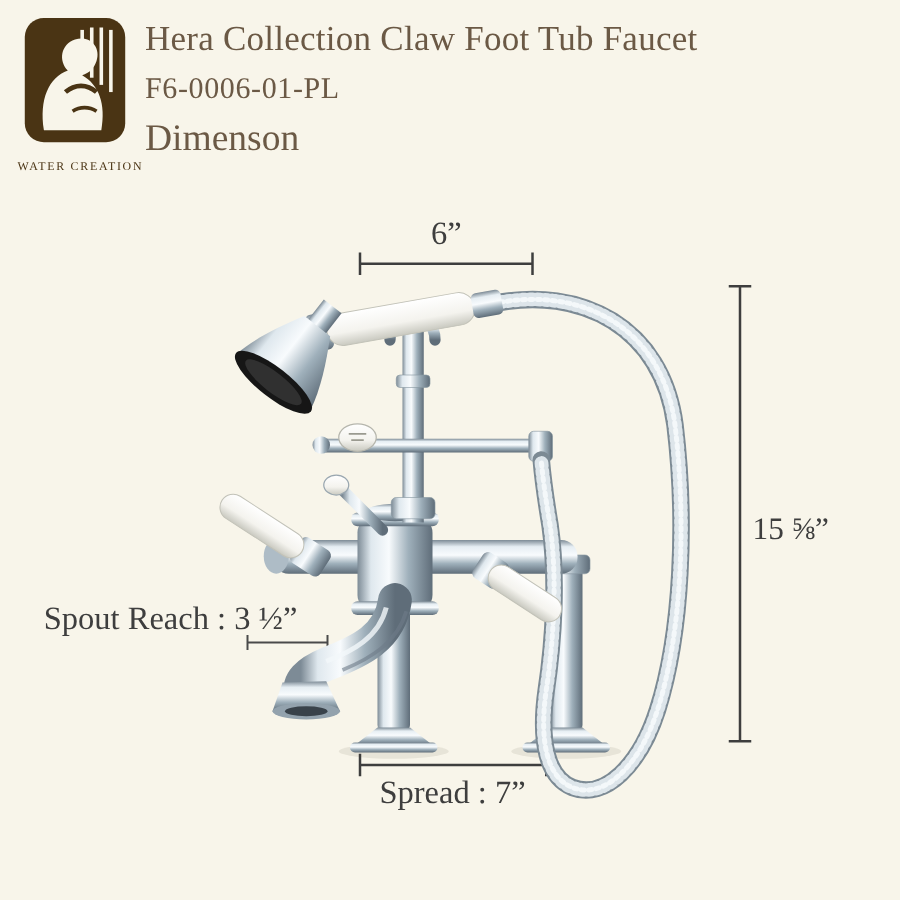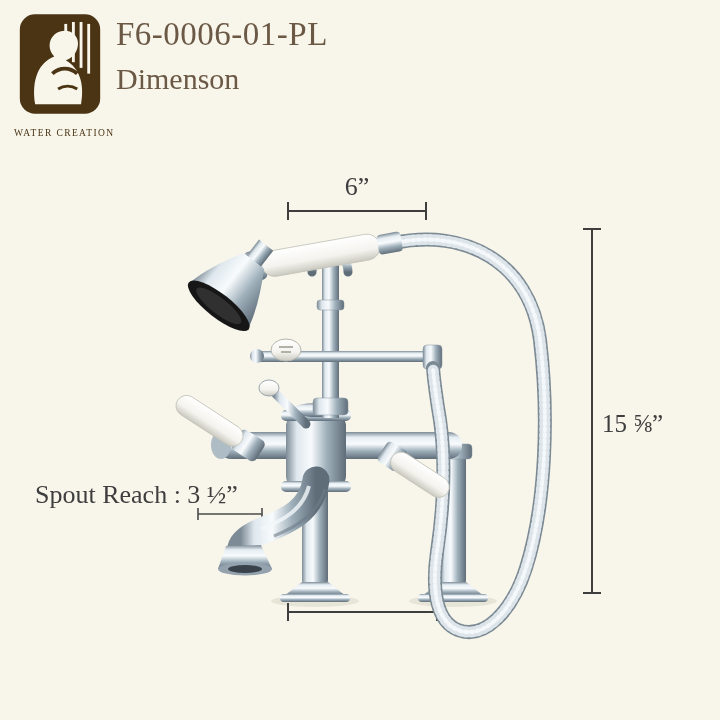--- a/index.html
+++ b/index.html
@@ -12,21 +12,21 @@
   .page{position:relative;width:720px;height:720px;background:#f8f5ea;}
 
   
   .logo-wrap{position:absolute;left:14px;top:12px;width:92px;text-align:center;}
   .logo-caption{
     margin-top:4px;font-size:9.5px;letter-spacing:1.4px;color:#4a3414;
     font-family:"Liberation Serif","DejaVu Serif",serif;white-space:nowrap;
   }
   .header-text{position:absolute;left:116px;top:18px;color:#6b5945;}
   .header-text .title{font-size:28px;line-height:1.0;margin:0 0 13px 0;font-weight:500;letter-spacing:0.2px;}
-  .header-text .model{font-size:33px;line-height:1.0;margin:0 0 13px 0;font-weight:400;letter-spacing:0.5px;}
+  .header-text .model{font-size:24px;line-height:1.0;margin:0 0 13px 0;font-weight:400;letter-spacing:0.5px;}
   .header-text .subtitle{font-size:30px;line-height:1.0;margin:0;font-weight:400;}
 
   
   .stage{position:absolute;left:0;top:0;width:720px;height:720px;}
 
   .dim-label{
     position:absolute;color:#3e3e3e;font-size:25px;white-space:nowrap;
     font-family:"Liberation Serif","DejaVu Serif",serif;
   }
   .dim-top{left:288px;top:172px;width:138px;text-align:center;font-size:26px;}
@@ -49,20 +49,21 @@
         <line x1="76" y1="12" x2="76" y2="64"></line>
       </g>
       <path d="M 20 96 C 16 70 24 52 40 46 C 32 38 34 24 46 20 C 58 16 68 26 64 38 C 62 44 58 48 52 50 C 66 58 72 74 68 96 Z" fill="#f8f5ea"></path>
       <path d="M 38 64 C 46 57 56 57 64 64" stroke="#4a3414" stroke-width="4" fill="none"></path>
       <path d="M 44 80 C 50 76 58 76 64 80" stroke="#4a3414" stroke-width="3" fill="none"></path>
     </svg>
     <div class="logo-caption">WATER CREATION</div>
   </div>
 
   <div class="header-text">
+    <div class="title">Hera Collection Claw Foot Tub Faucet</div>
     <div class="model">F6-0006-01-PL</div>
     <div class="subtitle">Dimenson</div>
   </div>
 
   <svg class="stage" width="720" height="720" viewBox="0 0 720 720">
     <defs>
       <linearGradient id="chromeV" x1="0" y1="0" x2="1" y2="0">
         <stop offset="0" stop-color="#7d8b96"></stop>
         <stop offset="0.18" stop-color="#dfe8ee"></stop>
         <stop offset="0.42" stop-color="#f8fbfd"></stop>
@@ -183,14 +184,15 @@
           <ellipse cx="0" cy="15" rx="38" ry="12" fill="#161616"></ellipse>
           <ellipse cx="0" cy="15" rx="28" ry="8" fill="#303030"></ellipse>
         </g>
       </g>
     </g>
   </svg>
 
   <div class="dim-label dim-top">6”</div>
   <div class="dim-label dim-height">15 ⅝”</div>
   <div class="dim-label dim-spout">Spout Reach : 3 ½”</div>
+  <div class="dim-label dim-spread">Spread : 7”</div>
 
 </div>
 
 </body></html>

